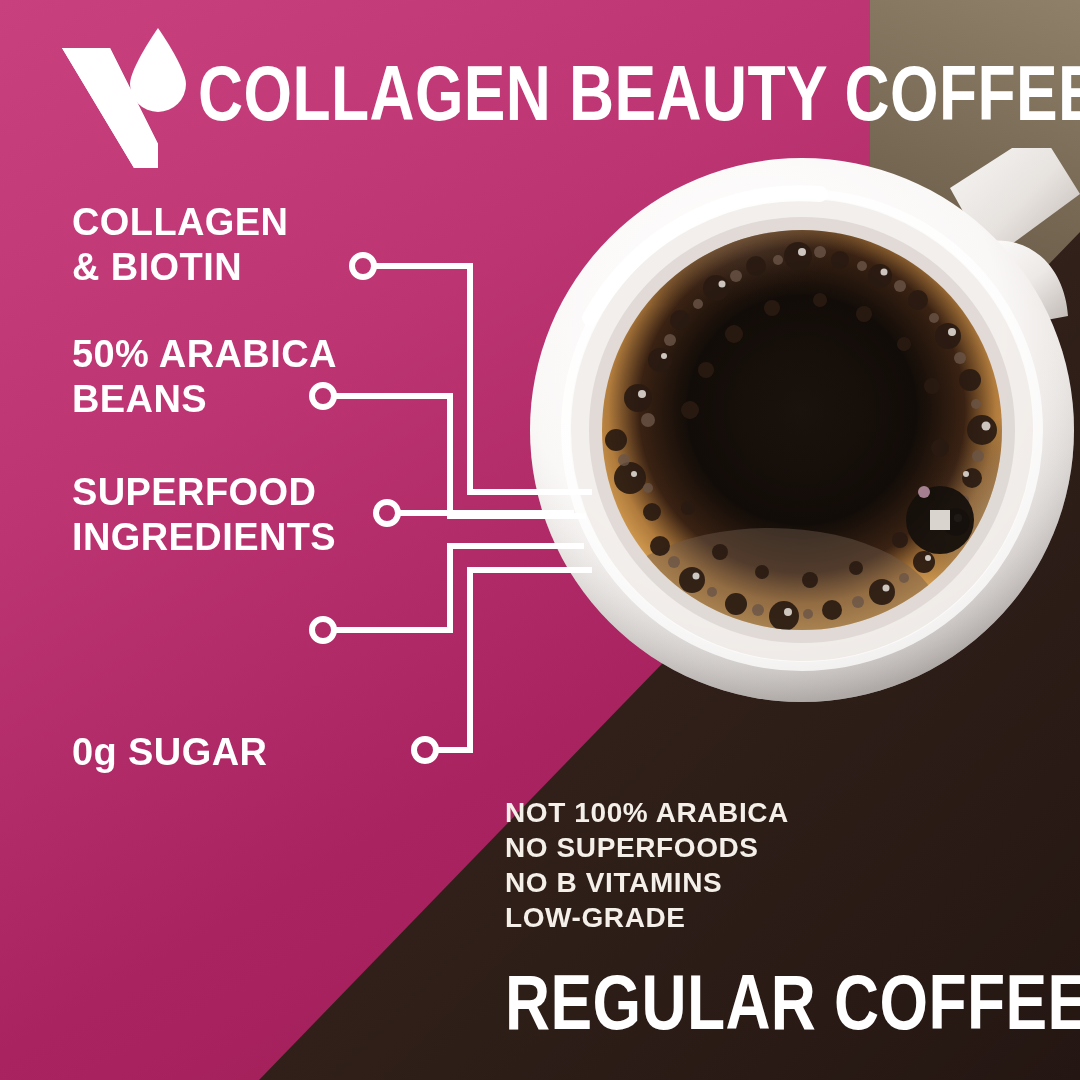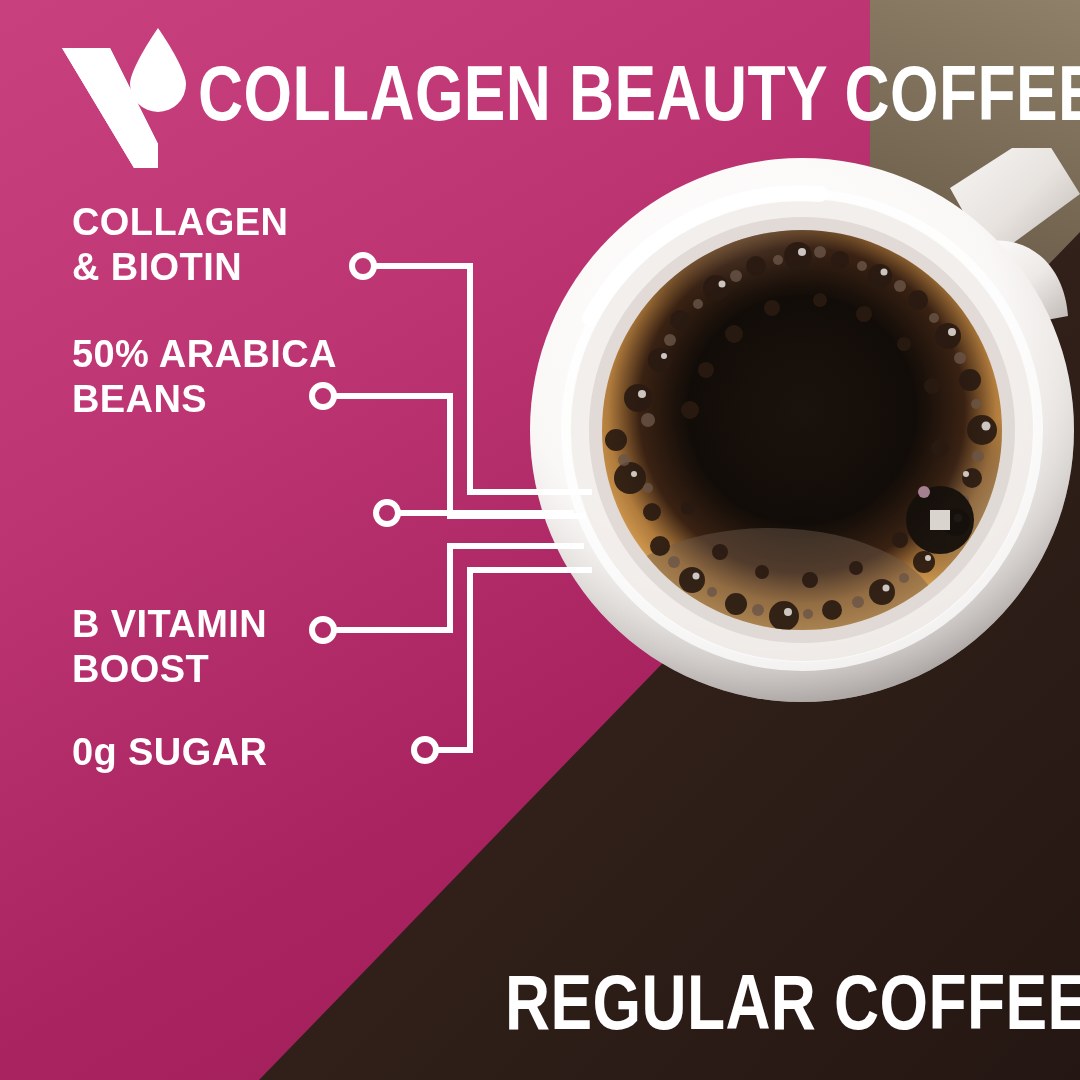--- a/index.html
+++ b/index.html
@@ -245,21 +245,25 @@
       <circle cx="387" cy="513" r="11"></circle>
       <circle cx="323" cy="630" r="11"></circle>
       <circle cx="425" cy="750" r="11"></circle>
     </g>
   </svg>
 
   <div class="feat f0">COLLAGEN
 &amp; BIOTIN</div>
   <div class="feat f1">50% ARABICA
 BEANS</div>
-  <div class="feat f3">B VITAMIN
-BOOST</div>
+  <div class="feat f2">SUPERFOOD
+INGREDIENTS</div>
   <div class="feat f4">0g SUGAR</div>
 
 
+  <div class="cons">NOT 100% ARABICA
+NO SUPERFOODS
+NO B VITAMINS
+LOW-GRADE</div>
 
   <div class="bottom-head">REGULAR COFFEE</div>
 
 </div>
 
 </body></html>

